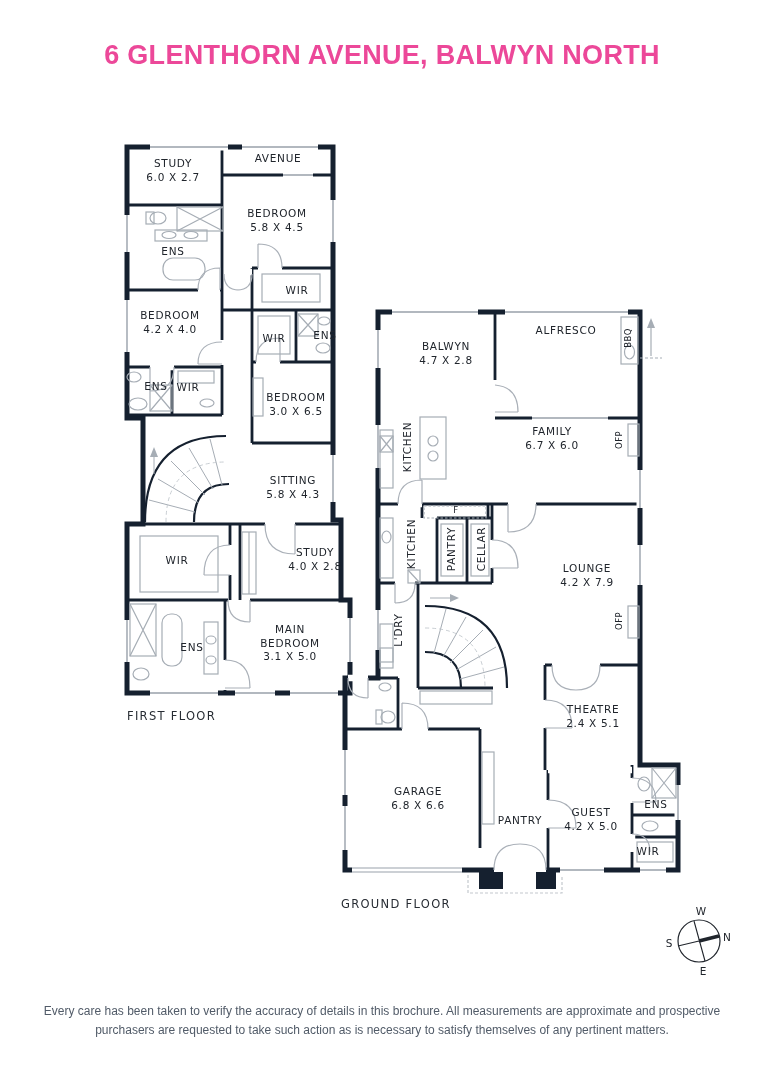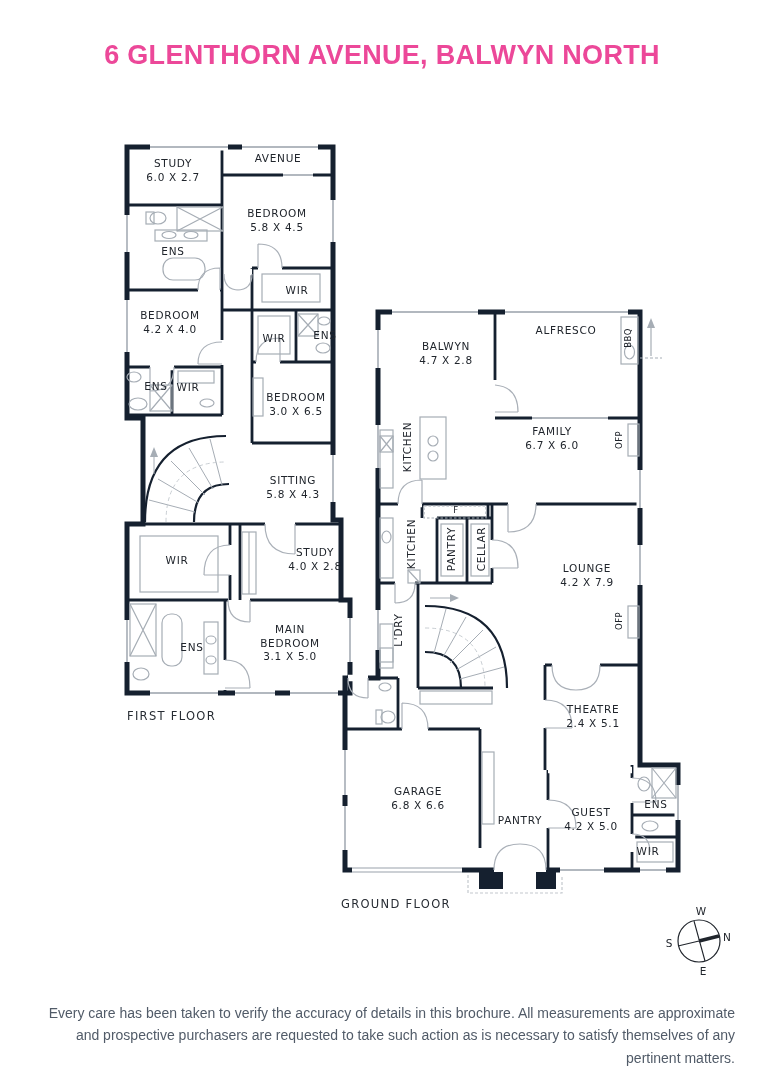--- a/index.html
+++ b/index.html
@@ -12,21 +12,21 @@
       letter-spacing:.3px;color:#ec4899;white-space:nowrap;}
   .lbl{position:absolute;transform:translate(-50%,-50%);text-align:center;
       font-size:10.5px;letter-spacing:.7px;line-height:1.3;color:#20252c;white-space:nowrap;}
   .lbl .dims{display:block;}
   .lbl.wrap{white-space:normal;width:86px;}
   .lbl.rot{transform:translate(-50%,-50%) rotate(-90deg);}
   .lbl.small{font-size:8.5px;letter-spacing:.4px;}
   .cap{position:absolute;font-size:11.5px;letter-spacing:1.3px;color:#272c33;white-space:nowrap;}
   .compass-letter{position:absolute;transform:translate(-50%,-50%);font-size:10.5px;color:#20252c;}
   .disclaimer{position:absolute;left:50%;top:1002px;transform:translateX(-50%);width:706px;
-      text-align:right;font-family:"Liberation Sans",sans-serif;font-size:14px;
+      text-align:center;font-family:"Liberation Sans",sans-serif;font-size:12px;
       line-height:1.6;color:#515b68;}
 </style>
 </head>
 <body>
 
 <div id="canvas">
 
   <svg id="plan-svg" width="764" height="1080" viewBox="0 0 764 1080">
 
     <g stroke="#15202f" fill="none">

